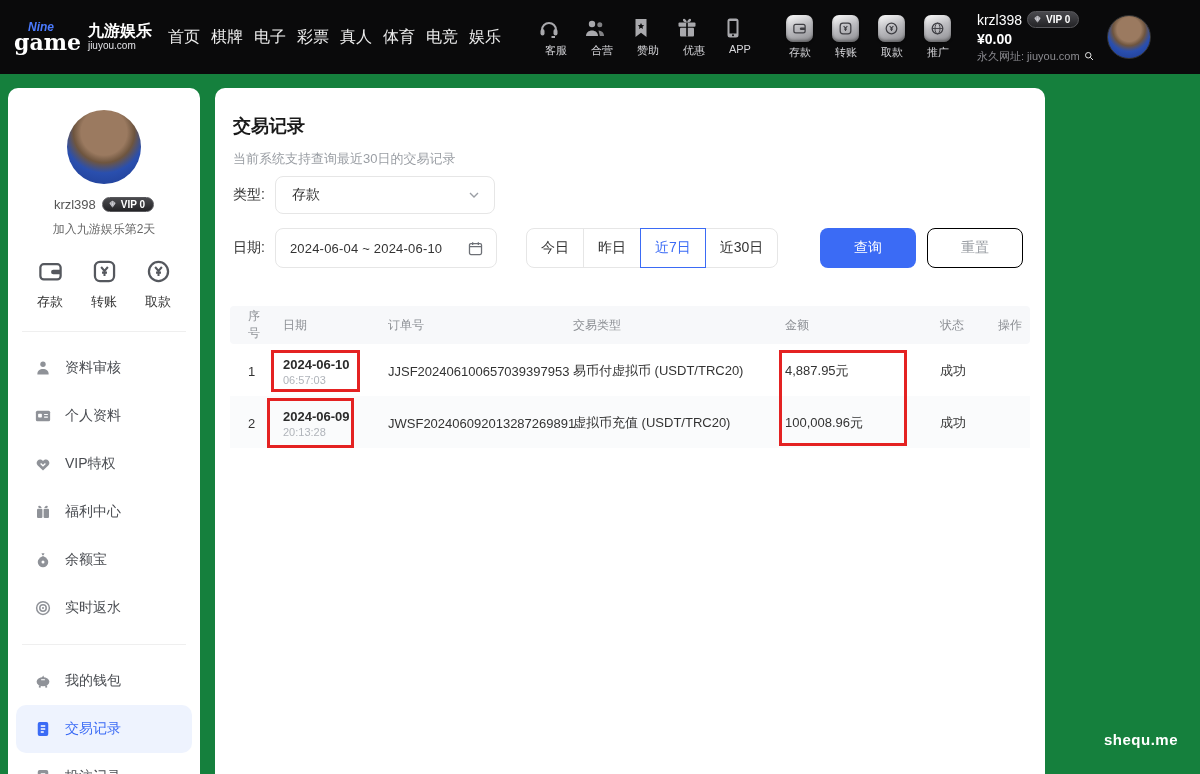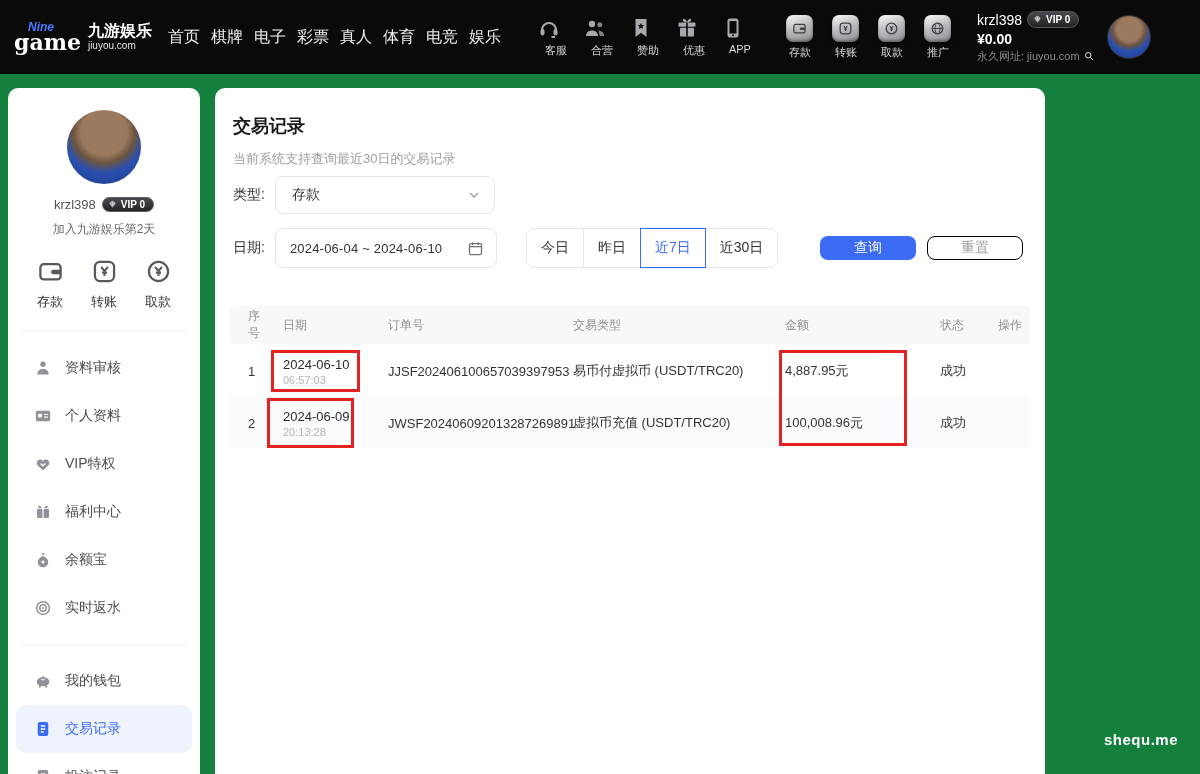--- a/index.html
+++ b/index.html
@@ -66,33 +66,33 @@
   .select-value { font-size:14px; color:#333; }
   .select-box .ic { width:16px; height:16px; color:#9a9ea4; margin-left:auto; }
   .date-box { width:222px; height:40px; border:1px solid #e6e6e6; border-radius:8px; display:flex; align-items:center; padding:0 12px 0 14px; cursor:text; }
   .date-value { font-size:13px; color:#333; letter-spacing:.2px; }
   .date-box .ic { width:17px; height:17px; color:#6d7076; margin-left:auto; cursor:pointer; }
   .seg { display:flex; margin-left:16px; }
   .seg-btn { height:40px; padding:0 14px; background:#fff; border:1px solid #e6e6e6; margin-left:-1px; font-size:14px; color:#333; display:flex; align-items:center; cursor:pointer; position:relative; }
   .seg-btn:first-child { border-radius:8px 0 0 8px; margin-left:13px; }
   .seg-btn:last-child { border-radius:0 8px 8px 0; }
   .seg-btn.active { color:#3b6bf5; border-color:#3b6bf5; z-index:2; }
-  .btn { height:24px; width:96px; border-radius:8px; font-size:14px; display:flex; align-items:center; justify-content:center; cursor:pointer; }
+  .btn { height:40px; width:96px; border-radius:8px; font-size:14px; display:flex; align-items:center; justify-content:center; cursor:pointer; }
   .btn-primary { background:#3b6bf5; color:#fff; margin-left:auto; }
   .btn-ghost { background:#fff; color:#9a9ea4; border:1px solid #000000; margin-left:11px; }
 
   table.tx { width:800px; margin:38px 15px 0; border-collapse:collapse; table-layout:fixed; }
   .tx thead th { background:#f7f8fa; height:38px; font-size:12px; color:#8c8f94; font-weight:400; text-align:left; padding:0 8px; }
   .tx thead th:first-child { padding-left:18px; border-radius:4px 0 0 4px; }
   .tx thead th:last-child { border-radius:0 4px 4px 0;text-align:right; }
   .tx tbody td { height:52px; padding:2px 8px 0; font-size:13px; color:#333; vertical-align:middle; }
   .tx tbody td:first-child { padding-left:18px; }
   .tx tbody tr.alt { background:#fafbfc; }
   td.c-no { color:#b8bcc2; }
-  .date-main { font-weight:400; font-size:13px; color:#2b2b2b; }
+  .date-main { font-weight:700; font-size:13px; color:#2b2b2b; }
   .date-sub { font-size:11px; color:#b0b4ba; margin-top:2px; }
   td.c-order { font-size:12px; color:#63666b; }
   td.c-status { color:#3b6bf5; cursor:pointer; }
 
   
   .anno { position:absolute; border:3px solid #e42222; pointer-events:none; }
   #anno-date-1 { left:271px; top:350px; width:89px; height:42px; }
   #anno-date-2 { left:267px; top:398px; width:87px; height:50px; }
   #anno-amount { left:779px; top:350px; width:128px; height:96px; }
   .watermark { position:absolute; left:1104px; top:731px; font-size:15px; font-weight:700; color:#ffffff; letter-spacing:.5px; }

